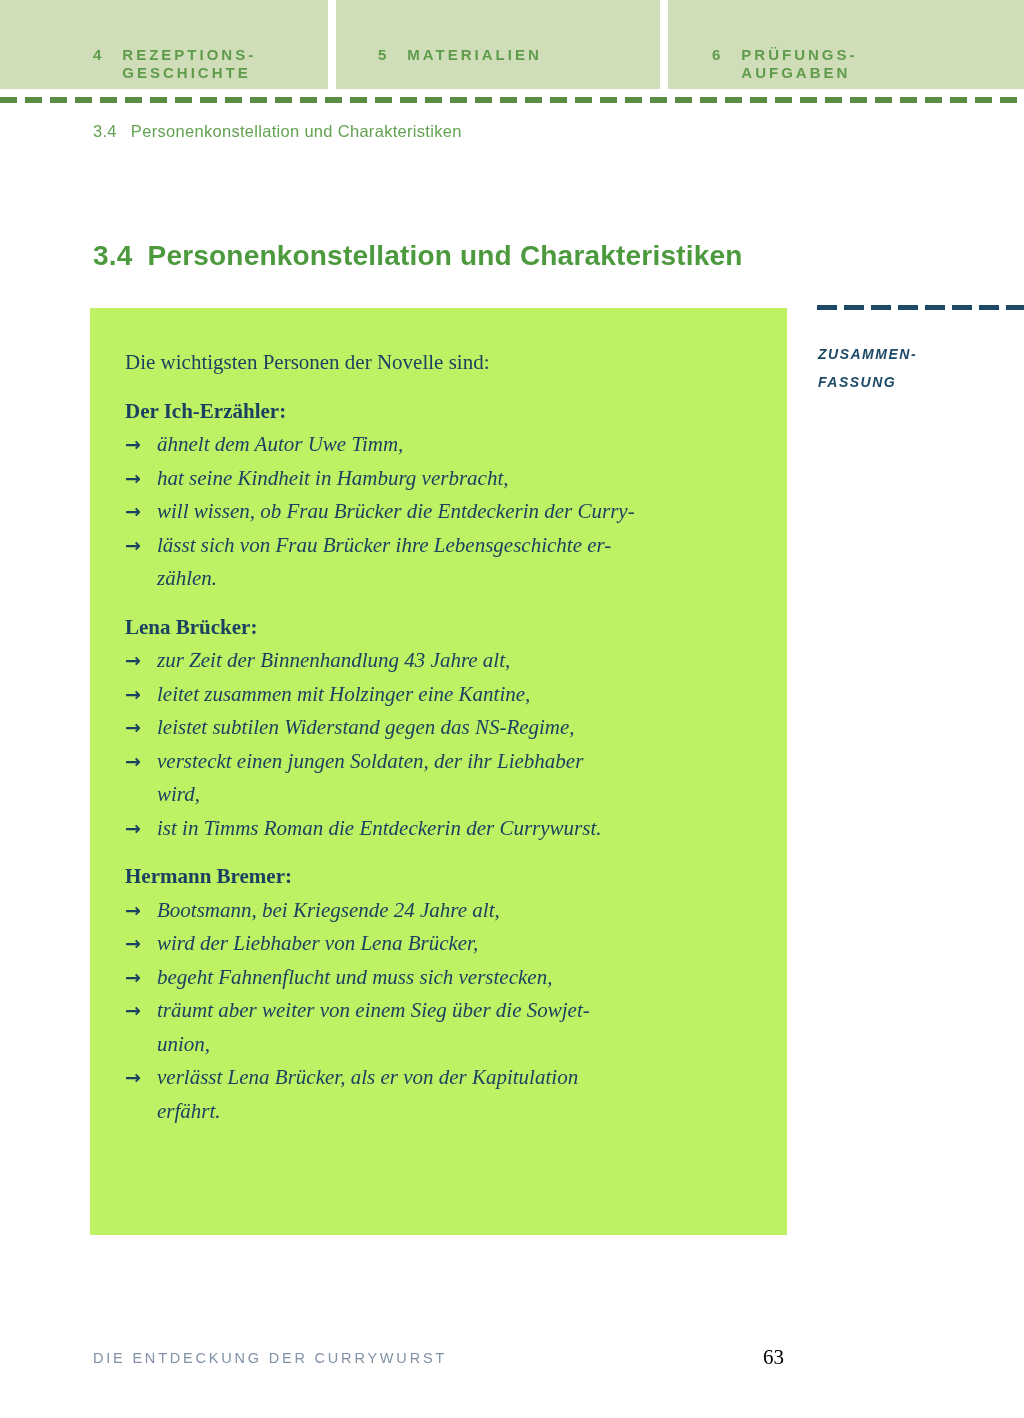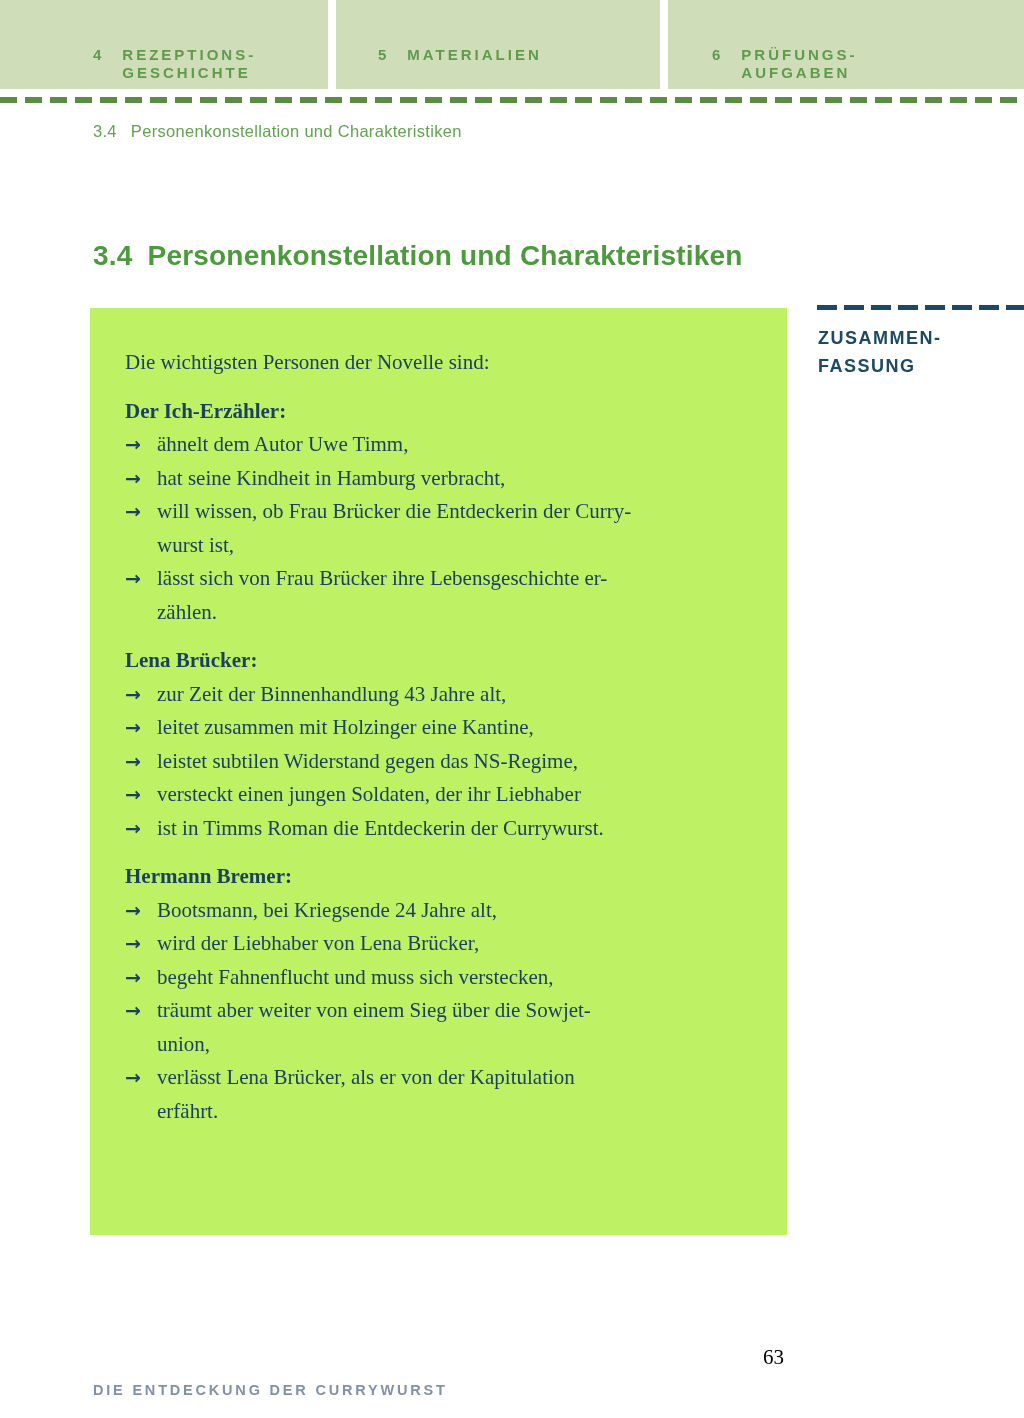--- a/index.html
+++ b/index.html
@@ -71,26 +71,27 @@
   .summary-dashes {
     position: absolute;
     top: 305px; left: 817px;
     width: 207px; height: 5px;
     background: repeating-linear-gradient(90deg,
       #1b4966 0px, #1b4966 20px,
       transparent 20px, transparent 27px);
   }
   .summary-label {
     position: absolute;
-    top: 324px; left: 818px;
+    top: 340px; left: 818px;
     color: #1b4966;
-    font-size: 18px;
+    font-size: 14px;
     font-weight: bold;
     letter-spacing: 1.5px;
     line-height: 28px;
+    font-style: italic;
   }
 
   
   .content-box {
     position: absolute;
     top: 308px; left: 90px;
     width: 697px; height: 927px;
     background: #bef264;
     box-sizing: border-box;
     padding: 38px 36px 0 35px;
@@ -103,32 +104,31 @@
   .section-heading { font-weight: bold; }
   .bullet-list { list-style: none; margin: 0; padding: 0; }
   .bullet-item { display: flex; align-items: flex-start; }
   .arrow {
     flex: 0 0 32px;
     font-family: "DejaVu Sans", sans-serif;
     font-weight: bold;
     font-size: 19px;
     color: #1b4161;
   }
-  .bullet-text { flex: 1; }
+  .bullet-text { flex: 1; font-style: italic; }
   .bullet-text span { display: block; }
 
   
   .footer-title {
     position: absolute;
     top: 1350px; left: 93px;
     color: #8191a6;
     font-size: 14.5px;
-    font-weight: bold;
+    font-weight: normal;
     letter-spacing: 2.8px;
-    margin-top: 32px;
   }
   .footer-page-number {
     position: absolute;
     top: 1345px; left: 763px;
     color: #000000;
     font-family: "Liberation Serif", "DejaVu Serif", serif;
     font-size: 21px;
   }
 </style>
 </head>
@@ -199,21 +199,20 @@
         <li class="bullet-item">
           <span class="arrow">→</span>
           <span class="bullet-text">
               <span>hat seine Kindheit in Hamburg verbracht,</span>
             </span>
         </li>
         <li class="bullet-item">
           <span class="arrow">→</span>
           <span class="bullet-text">
             <span>will wissen, ob Frau Brücker die Entdeckerin der Curry-</span>
-            <span>wurst ist,</span>
           </span>
         </li>
         <li class="bullet-item">
           <span class="arrow">→</span>
           <span class="bullet-text">
             <span>lässt sich von Frau Brücker ihre Lebensgeschichte er-</span>
             <span>zählen.</span>
           </span>
         </li>
       </ul>
@@ -237,20 +236,21 @@
         <li class="bullet-item">
           <span class="arrow">→</span>
           <span class="bullet-text">
               <span>leistet subtilen Widerstand gegen das NS-Regime,</span>
             </span>
         </li>
         <li class="bullet-item">
           <span class="arrow">→</span>
           <span class="bullet-text">
             <span>versteckt einen jungen Soldaten, der ihr Liebhaber</span>
+            <span>wird,</span>
           </span>
         </li>
         <li class="bullet-item">
           <span class="arrow">→</span>
           <span class="bullet-text">
               <span>ist in Timms Roman die Entdeckerin der Currywurst.</span>
             </span>
         </li>
       </ul>
     </div>

